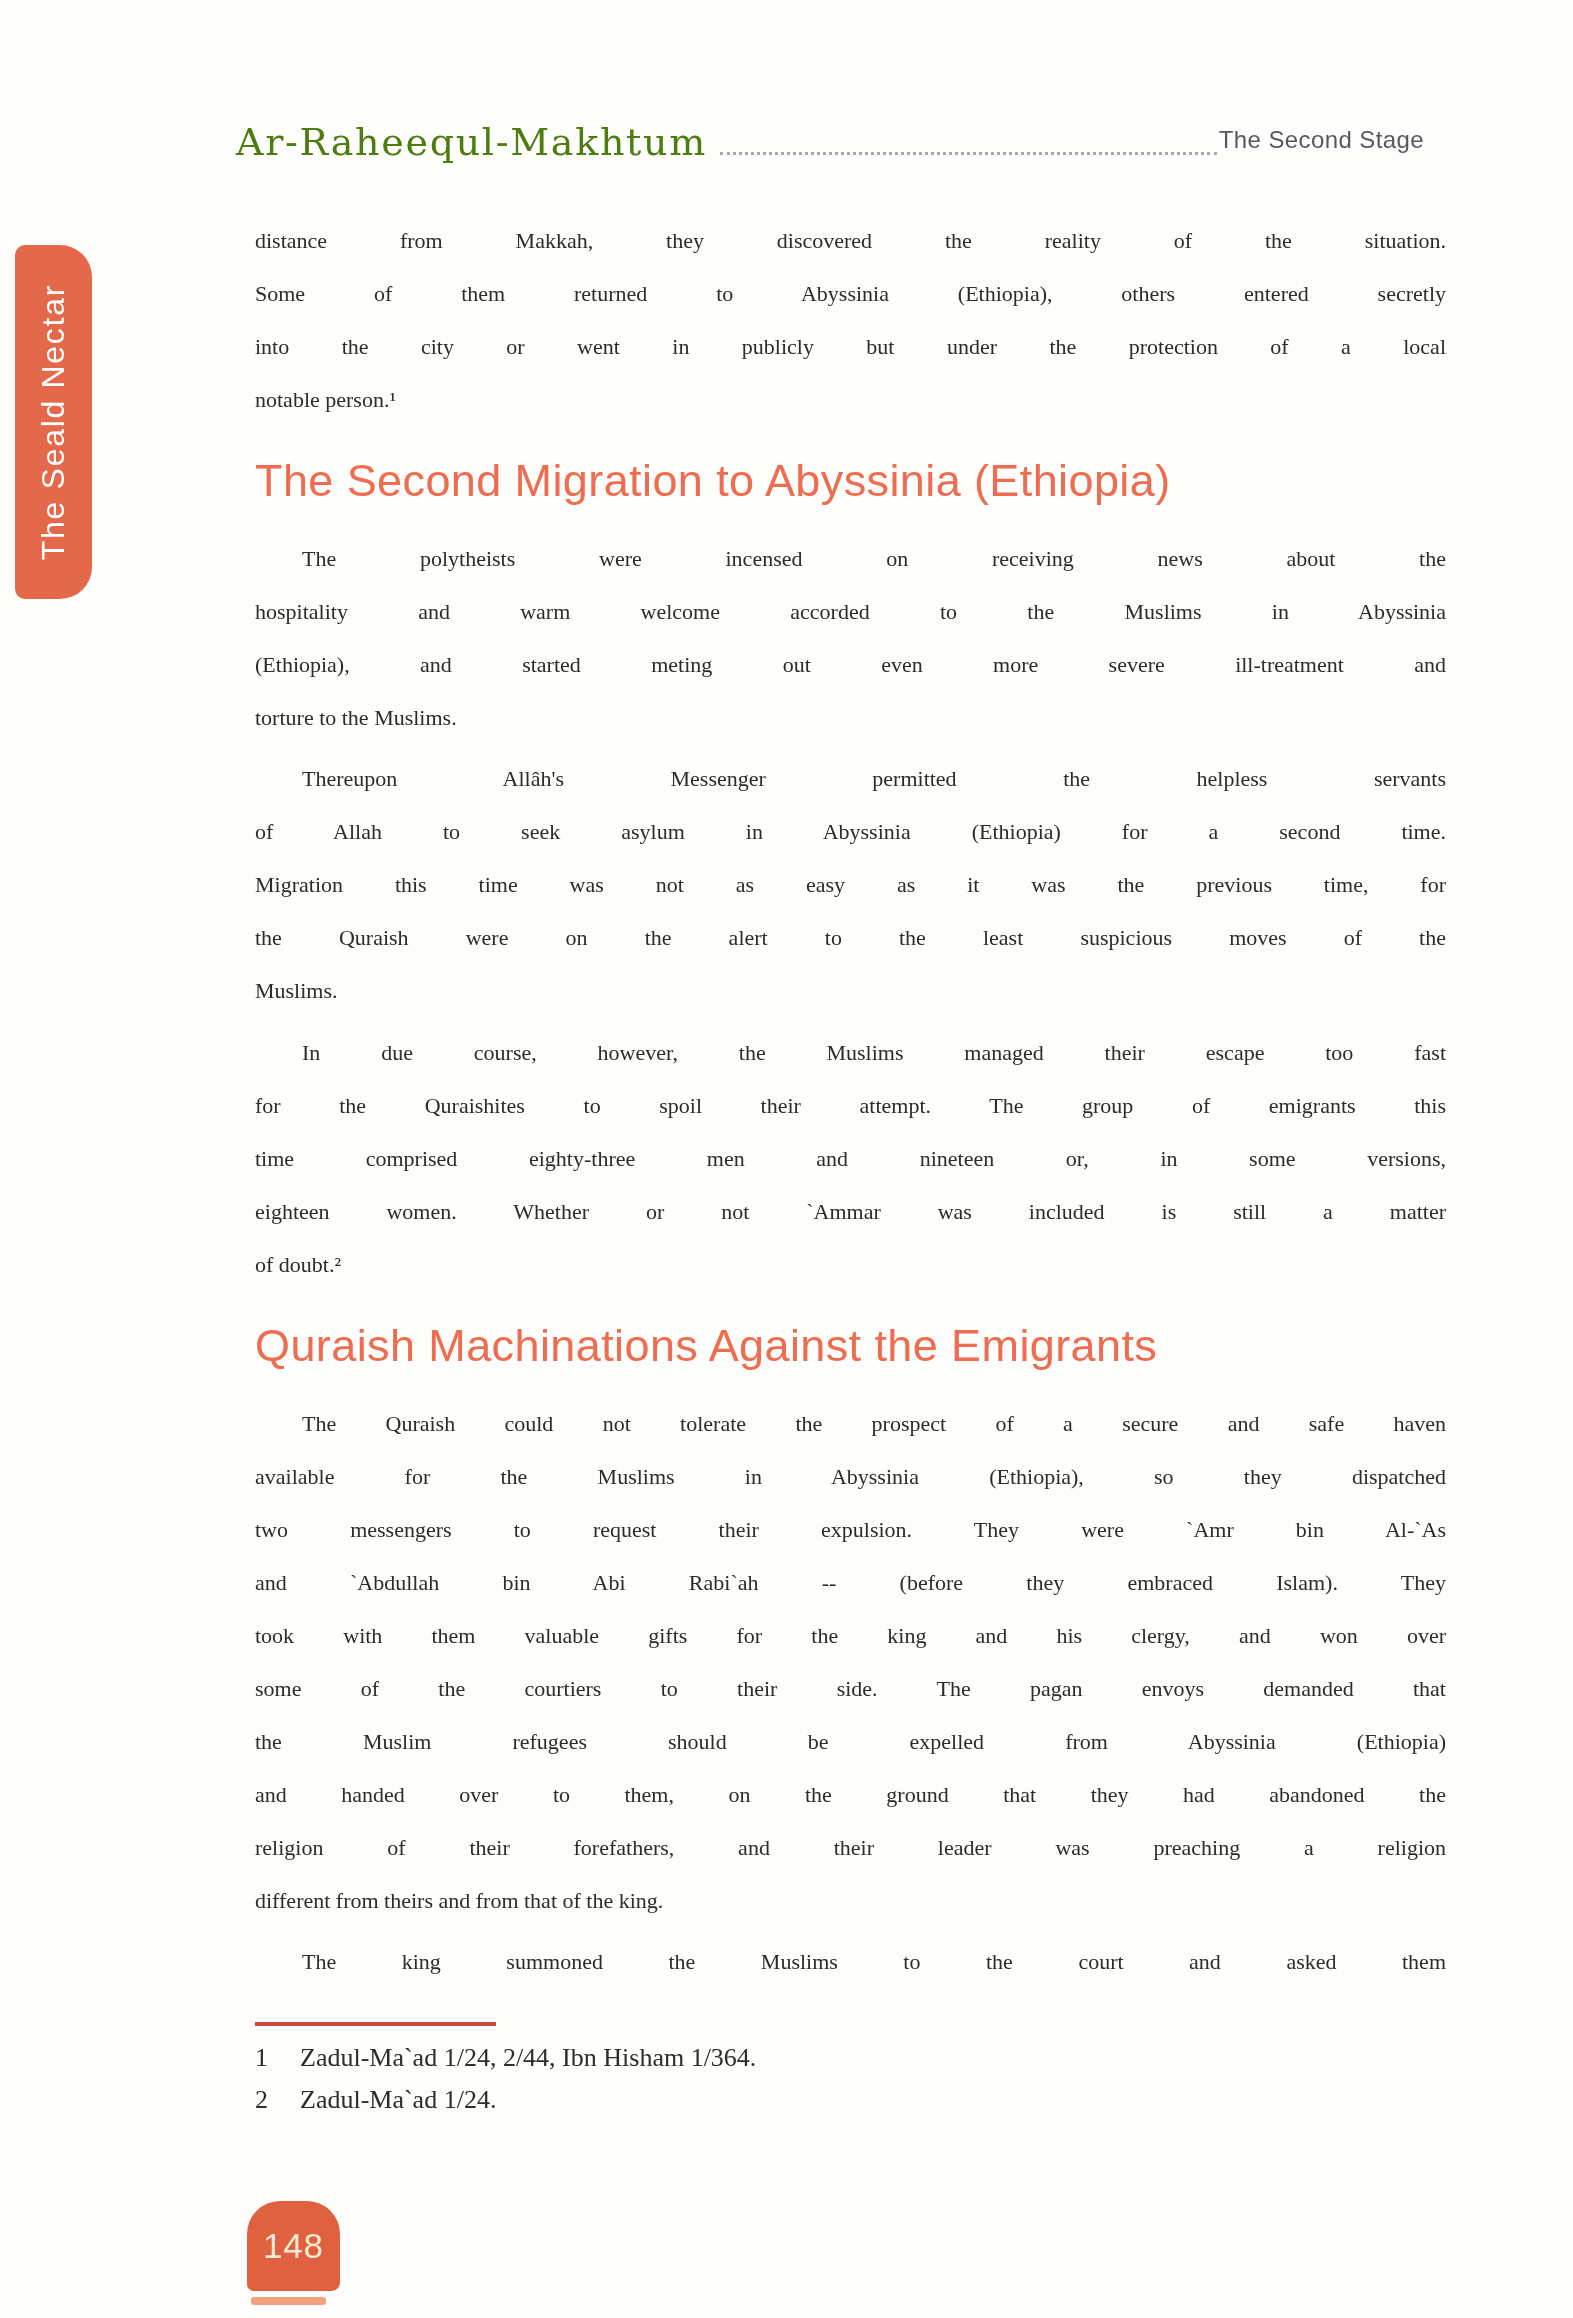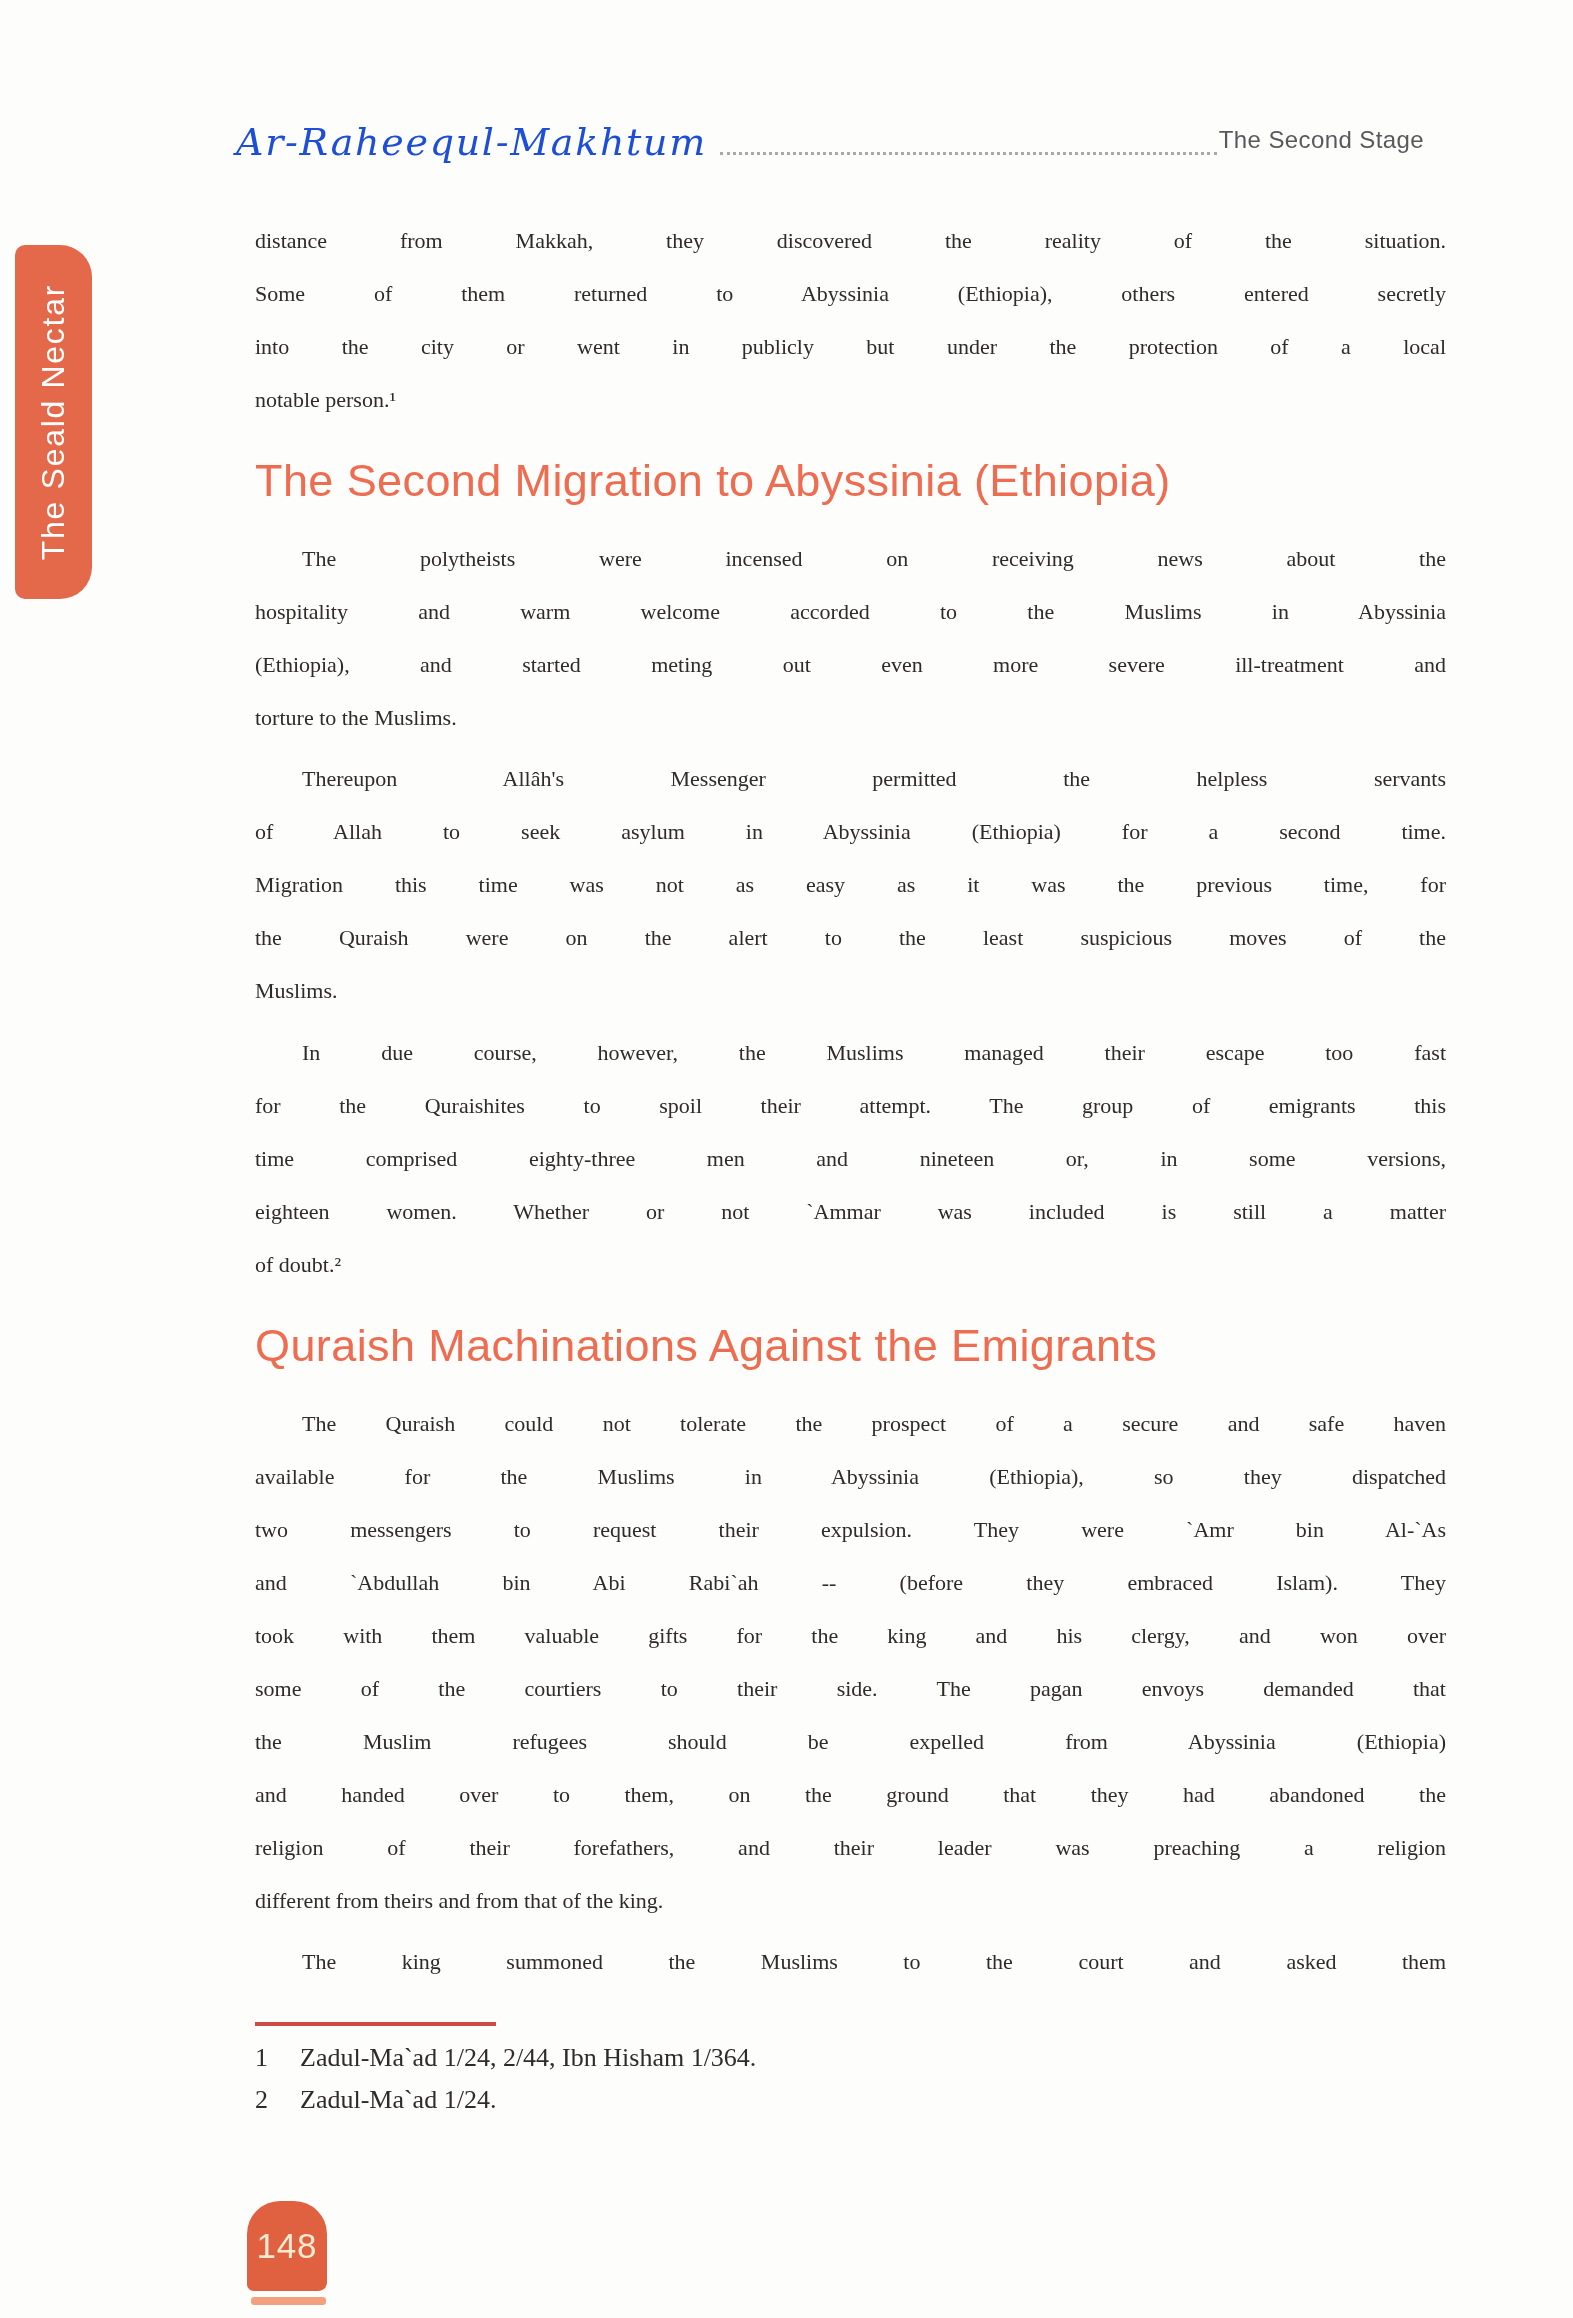--- a/index.html
+++ b/index.html
@@ -21,22 +21,22 @@
     font-family:"Liberation Serif", serif;
     color:var(--ink);
   }
 
   
   .header{
     position:absolute;left:236px;top:122px;width:1188px;
     display:flex;align-items:flex-end;
   }
   .script-title{
-    font-family:"DejaVu Serif", serif;font-style:italic;
-    font-size:38px;line-height:1.1;color:#1d4ed8;
+    font-family:"DejaVu Serif", serif;
+    font-size:38px;line-height:1.1;color:#4d7c0f;
     letter-spacing:1.7px;white-space:nowrap;padding-bottom:1.7px;text-align:right;
   }
   .leader{
     flex:1;height:0;border-bottom:3.3px dotted var(--dots);
     margin:0 1.7px 10px 13.4px;
   }
   .stage-label{
     font-family:"Liberation Sans", sans-serif;
     font-size:24px;color:var(--gray);letter-spacing:0.4px;
     white-space:nowrap;padding-bottom:11.7px;
@@ -79,21 +79,21 @@
   .footnotes{
     position:absolute;left:255px;top:2037px;width:919px;
     font-size:26px;line-height:42px;
   }
   .footnote-row{display:flex;}
   .footnote-num{width:45px;flex:0 0 45px;}
   .footnote-text{flex:1;}
 
   
   .page-box{
-    position:absolute;left:247px;top:2201px;width:80px;height:90px;
+    position:absolute;left:247px;top:2201px;width:93px;height:90px;
     background:var(--box);
     border-radius:33px 33px 8.4px 6.7px;
     display:flex;align-items:center;justify-content:center;
   }
   .page-number{
     font-family:"Liberation Sans", sans-serif;
     font-size:35px;color:var(--cream);letter-spacing:0.8px;
   }
   .page-dash{
     position:absolute;left:251px;top:2297px;width:75px;height:7.5px;

